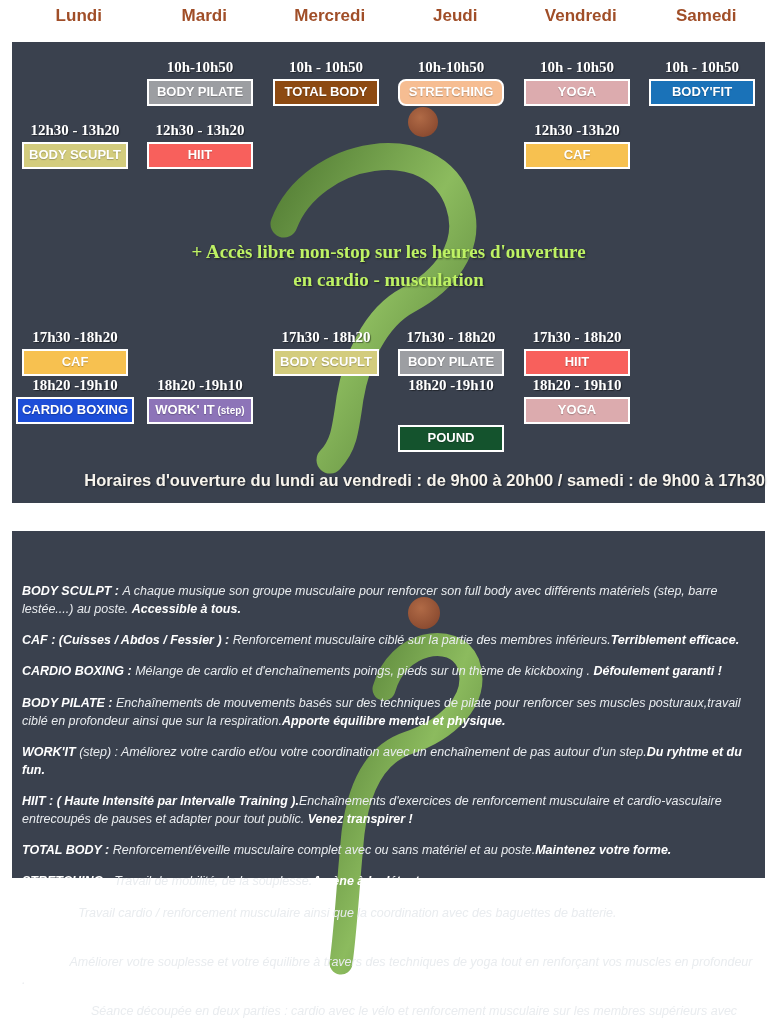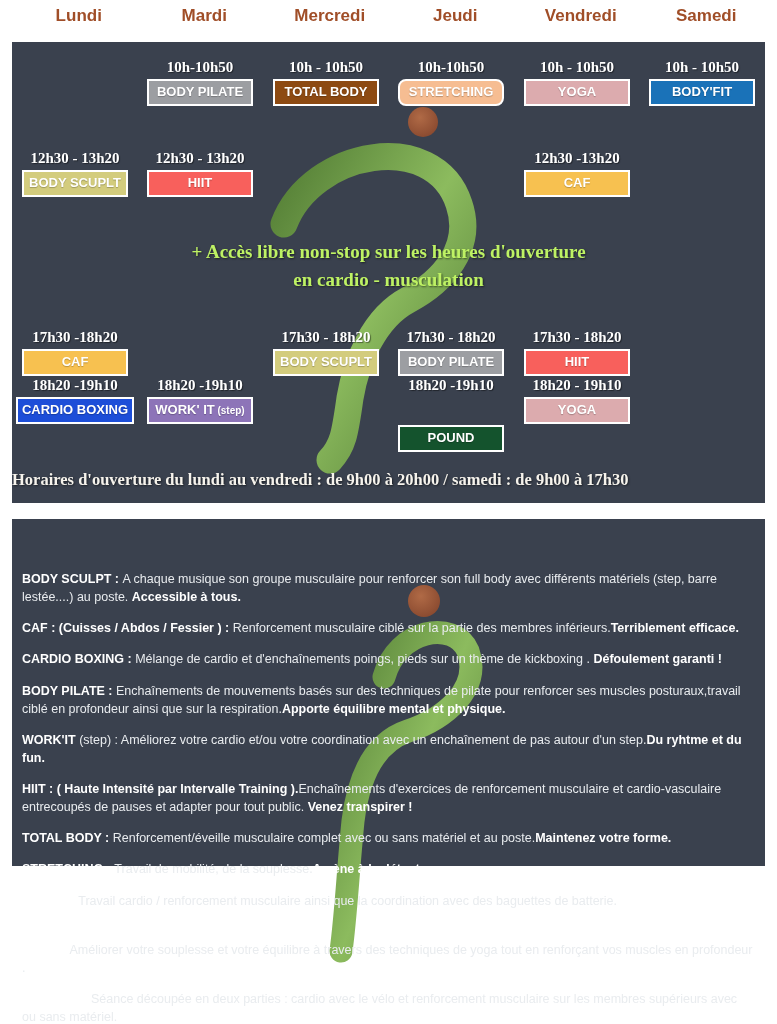--- a/index.html
+++ b/index.html
@@ -9,46 +9,46 @@
   }
   
   .dayrow{position:absolute;left:16px;top:6px;width:753px;display:flex;}
   .dayrow .day{
     width:125.5px;text-align:center;font-size:17px;font-weight:bold;
     color:#a04e28;font-family:"Liberation Sans",sans-serif;
   }
   
   .panel{position:absolute;left:12px;width:753px;background:#3a414e;}
   .panel-top{top:42px;height:461px;}
-  .panel-bottom{top:519px;height:347px;}
+  .panel-bottom{top:531px;height:347px;font-style:italic;}
   .decor{position:absolute;left:0;top:0;z-index:0;pointer-events:none;}
   
   .cell{position:absolute;width:126px;text-align:center;z-index:2;}
   .c0{left:0px}.c1{left:125px}.c2{left:251px}.c3{left:376px}.c4{left:502px}.c5{left:627px}
-  .r0{top:17px}.r1{top:108px}.r2{top:287px}.r3{top:335px}
+  .r0{top:17px}.r1{top:80px}.r2{top:287px}.r3{top:335px}
   .time{
     font-family:"Liberation Serif",serif;font-weight:bold;font-size:15px;
     color:#ffffff;text-shadow:1px 1px 1px rgba(0,0,0,.45);margin-bottom:3px;white-space:nowrap;
   }
   .box{
     display:inline-block;min-width:106px;box-sizing:border-box;padding:1px 4px;
     border:2px solid #ffffff;height:27px;line-height:20px;
     font-weight:bold;font-size:13px;color:#ffffff;white-space:nowrap;
     text-shadow:0 1px 1px rgba(0,0,0,.25);
   }
   .box .small{font-size:10px;font-weight:bold;}
   
   .free-access{
     position:absolute;top:196px;left:0;width:100%;text-align:center;z-index:2;
     font-family:"Liberation Serif",serif;font-weight:bold;font-size:19px;
     color:#bef264;line-height:1.45;text-shadow:1px 1px 2px rgba(0,0,0,.5);
   }
   .hours{
-    position:absolute;bottom:13px;left:0;width:100%;text-align:left;z-index:2;
-    font-family:Liberation Serif, serif;font-weight:bold;font-size:16.5px;
+    position:absolute;bottom:13px;left:0;width:100%;text-align:right;z-index:2;
+    font-family:Liberation Sans, sans-serif;font-weight:bold;font-size:16.5px;
     color:#f6f3ec;text-shadow:1px 1px 2px rgba(0,0,0,.5);
   }
   
   .legend{position:absolute;left:10px;right:12px;top:51px;z-index:2;}
   .legend p{
     margin:0 0 13px 0;font-size:12.5px;line-height:1.45;color:#e9ecef;
   }
   .legend .head,.legend .tail{font-weight:bold;color:#ffffff;}
 </style>
 </head>

